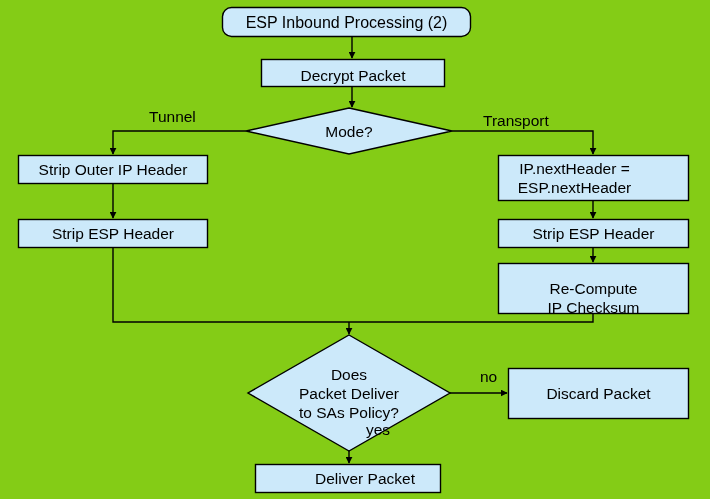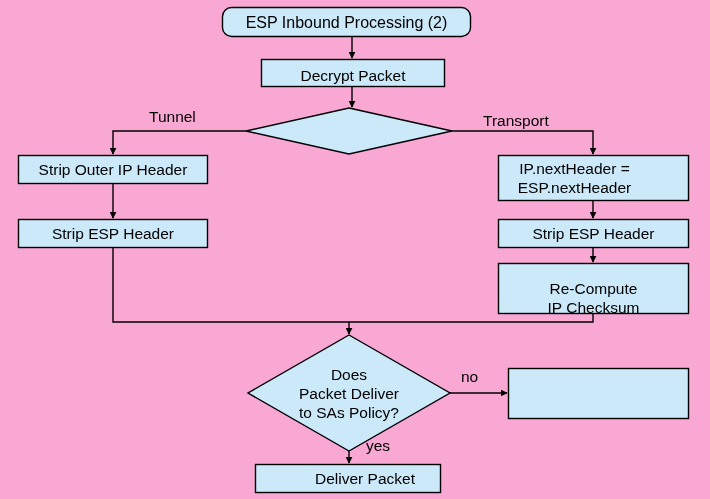--- a/index.html
+++ b/index.html
@@ -4,21 +4,21 @@
 <style>
   html, body {
     margin: 0;
     padding: 0;
     background: #ffffff;
   }
   #canvas {
     position: relative;
     width: 710px;
     height: 499px;
-    background: #f9a8d4;
+    background: #84cc16;
     font-family: "Liberation Sans", sans-serif;
     overflow: hidden;
   }
   #svg-layer {
     position: absolute;
     left: 0;
     top: 0;
     width: 710px;
     height: 499px;
   }
@@ -98,41 +98,43 @@
       <path d="M 450 393 L 507 393" marker-end="url(#arrow)"></path>
 
       <path d="M 349 451 L 349 463" marker-end="url(#arrow)"></path>
     </g>
   </svg>
 
   <div class="node-label" style="left:222px; top:7px; width:249px; height:30px; font-size:16px;">ESP Inbound Processing (2)</div>
 
   <div class="node-label" style="left:261px; top:59px; width:184px; height:32px;">Decrypt Packet</div>
 
+  <div class="node-label" style="left:299px; top:118px; width:100px; height:26px;">Mode?</div>
 
   <div class="node-label" style="left:18px; top:155px; width:190px; height:29px;">Strip Outer IP Header</div>
 
   <div class="node-label" style="left:18px; top:219px; width:190px; height:29px;">Strip ESP Header</div>
 
   <div class="node-label" style="left:498px; top:155px; width:153px; height:46px;">IP.nextHeader =
 ESP.nextHeader</div>
 
   <div class="node-label" style="left:498px; top:219px; width:191px; height:29px;">Strip ESP Header</div>
 
   <div class="node-label" style="left:498px; top:263px; width:191px; height:69px;">Re-Compute
 IP Checksum</div>
 
   <div class="node-label" style="left:254px; top:355px; width:190px; height:76px;">Does
 Packet Deliver
 to SAs Policy?</div>
 
+  <div class="node-label" style="left:508px; top:368px; width:181px; height:51px;">Discard Packet</div>
 
   <div class="node-label" style="left:255px; top:464px; width:220px; height:29px;">Deliver Packet</div>
 
   <div class="edge-label" style="left:149px; top:108px;">Tunnel</div>
 
   <div class="edge-label" style="left:483px; top:112px;">Transport</div>
 
-  <div class="edge-label" style="left:461px; top:368px;">no</div>
+  <div class="edge-label" style="left:480px; top:368px;">no</div>
 
-  <div class="edge-label" style="left:366px; top:437px;">yes</div>
+  <div class="edge-label" style="left:366px; top:421px;">yes</div>
 
 </div>
 
 </body></html>

